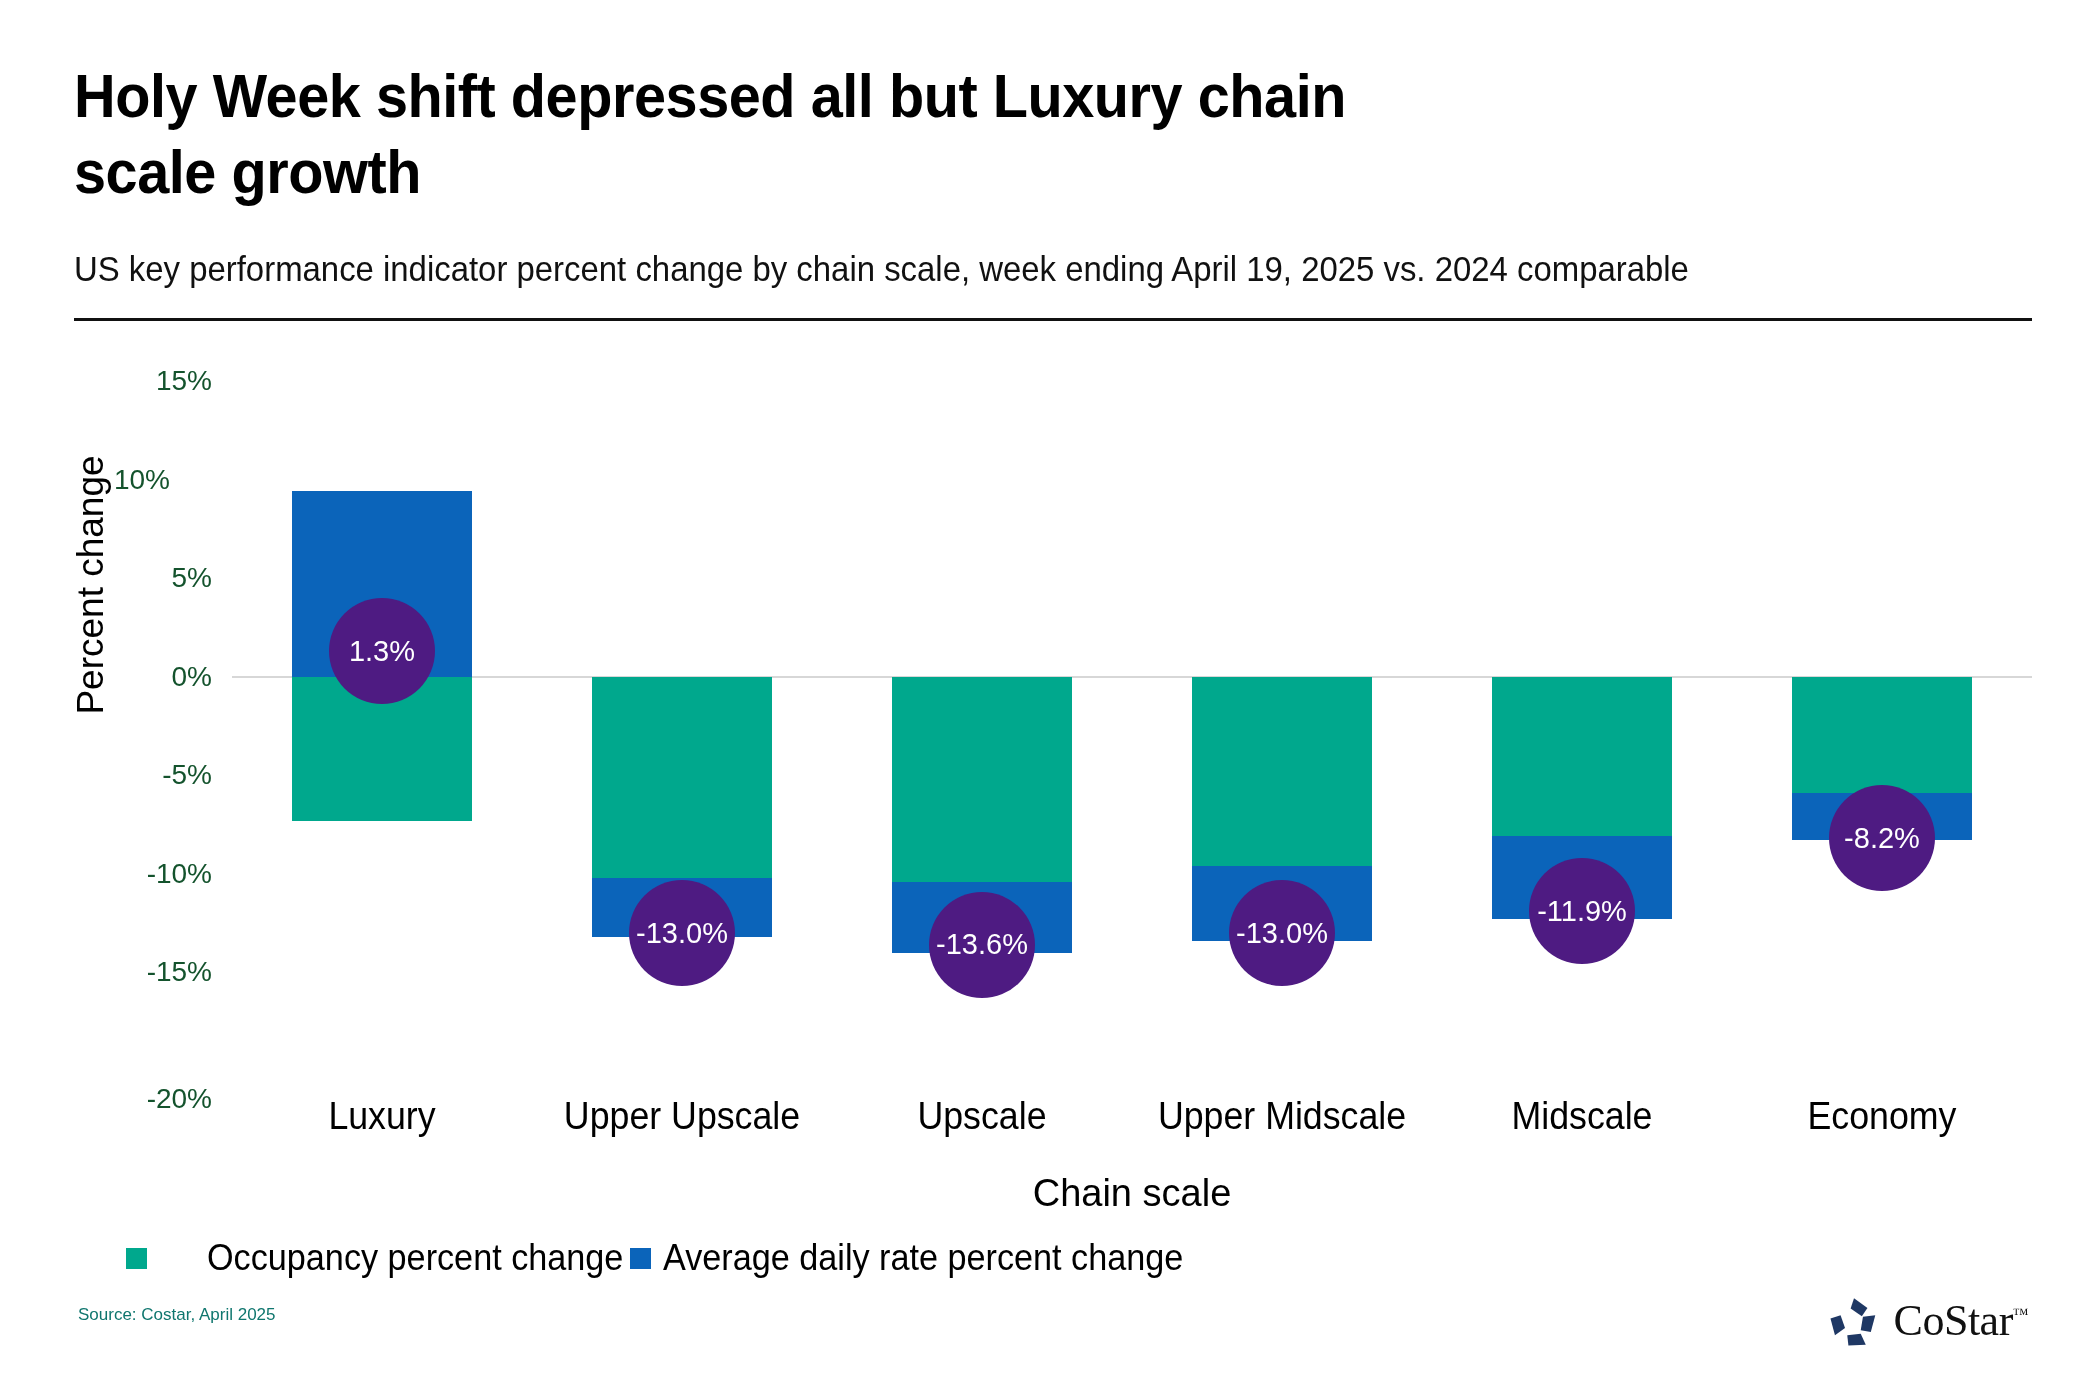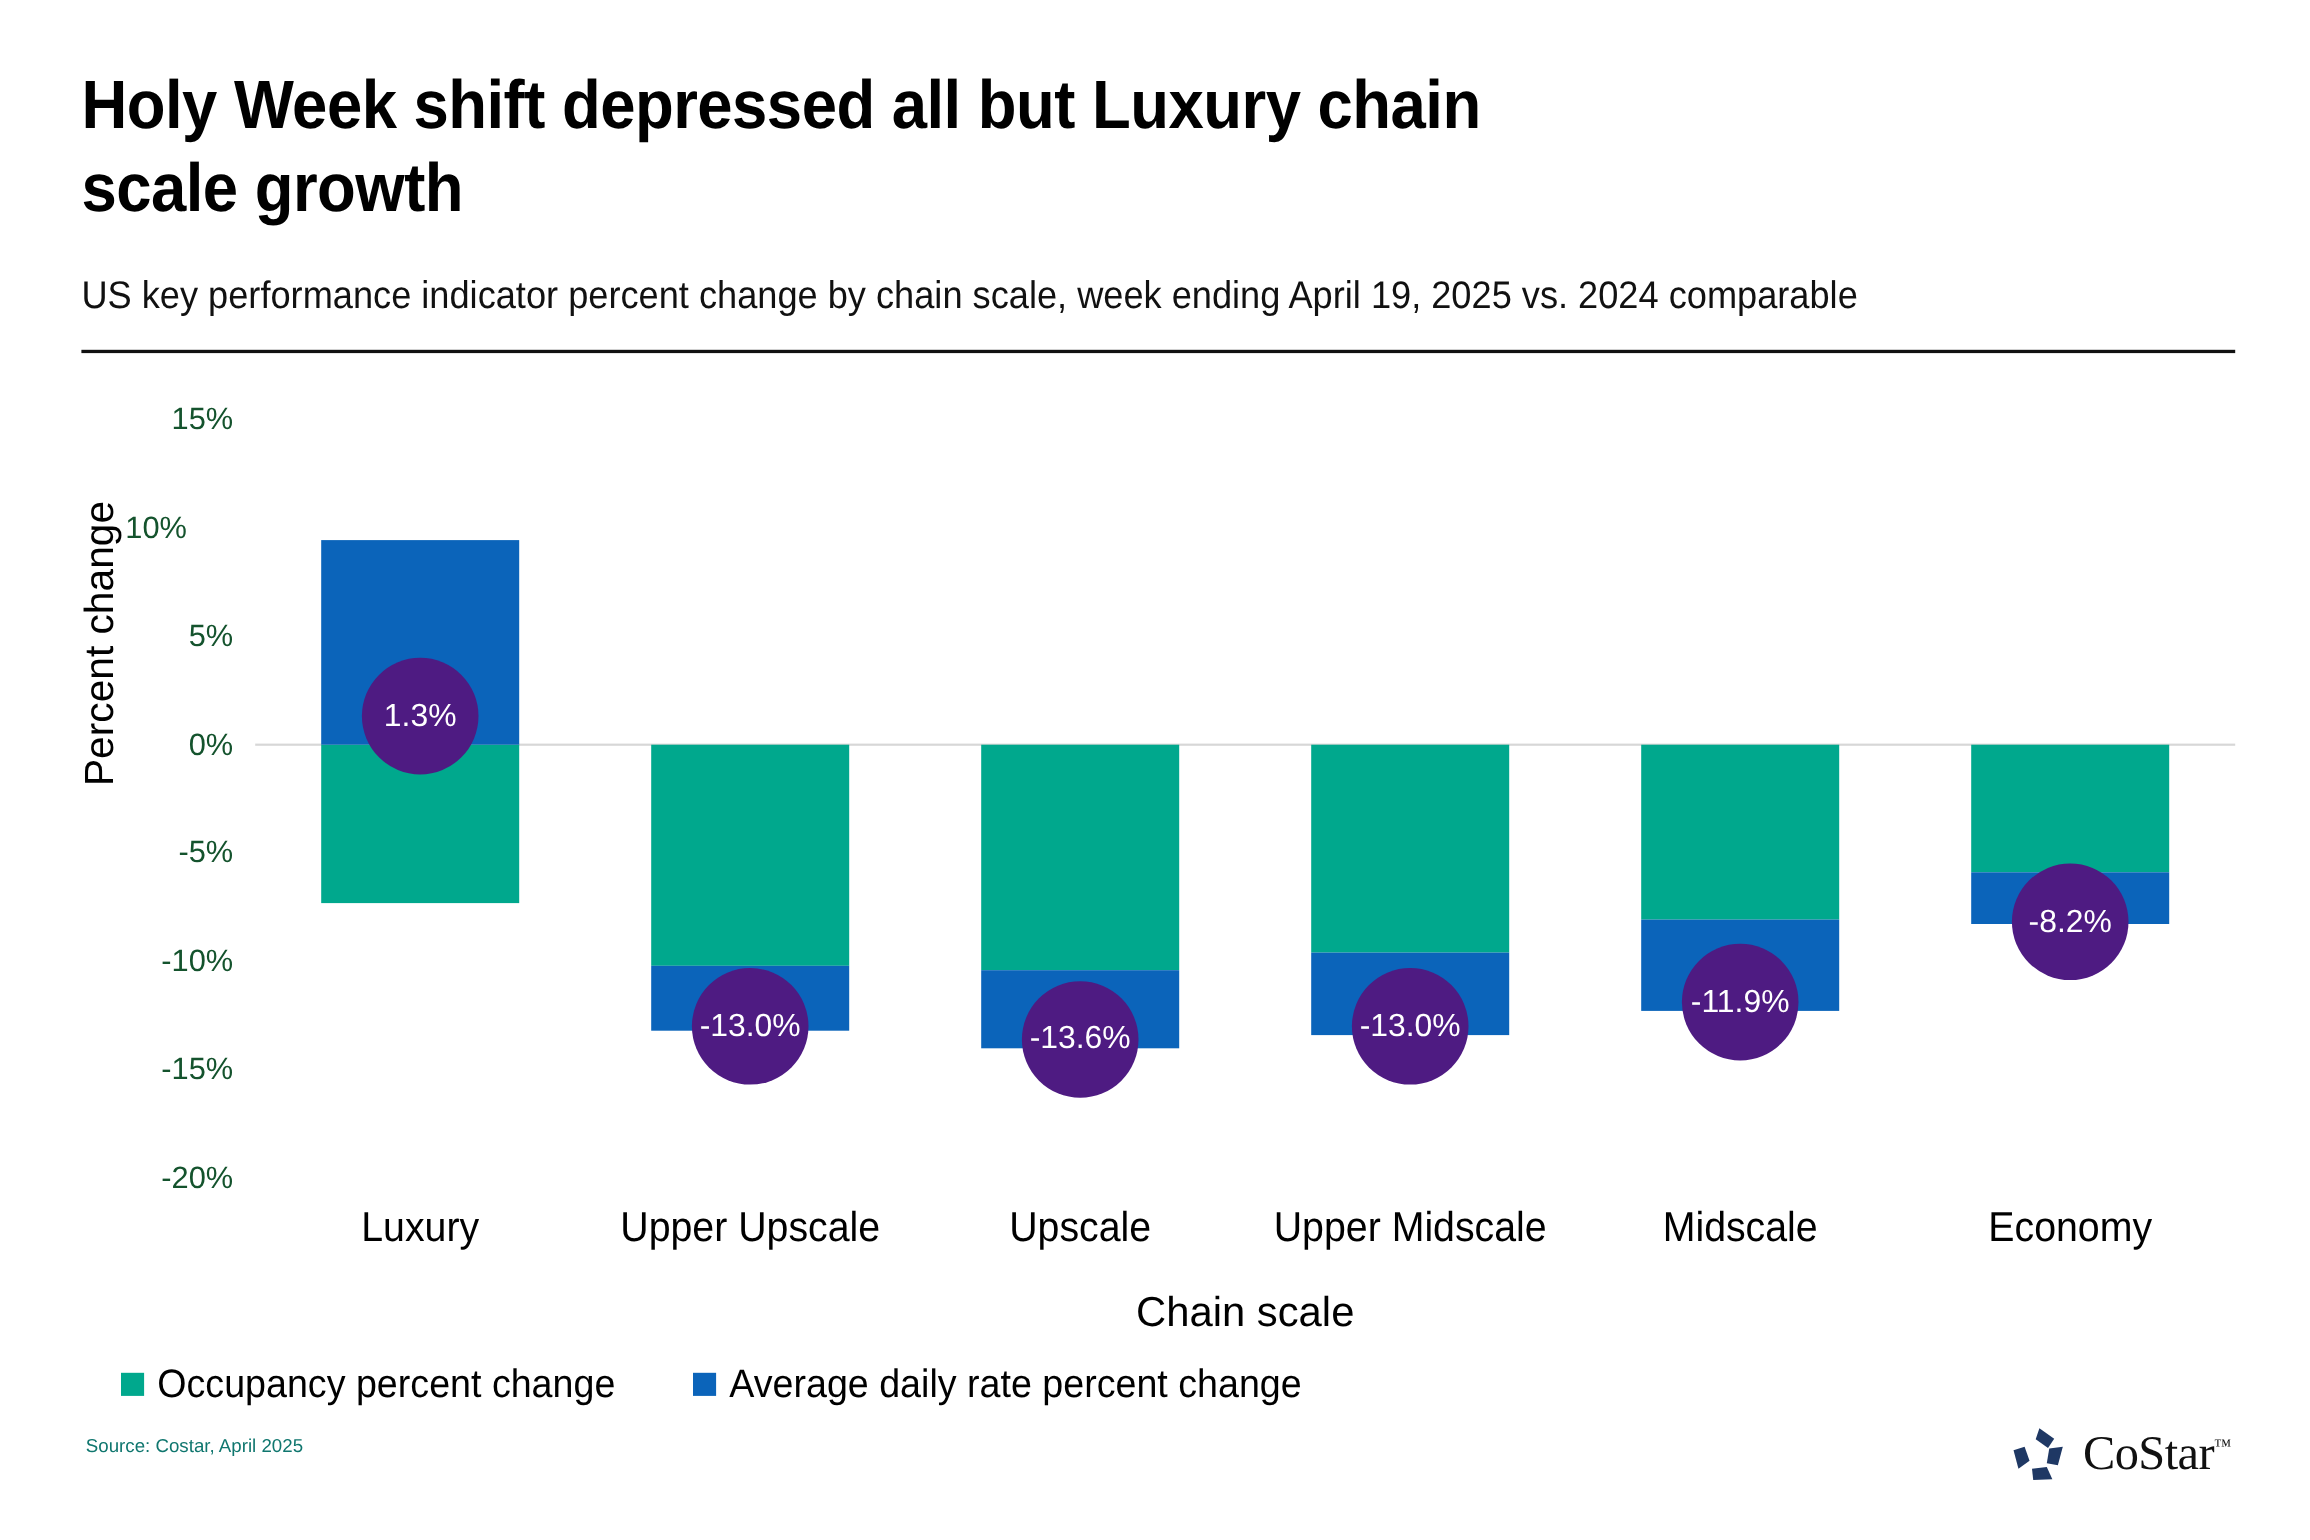--- a/index.html
+++ b/index.html
@@ -208,21 +208,21 @@
   <div id="header-rule"></div>
 
   <div id="ytick-wrap">
       <div class="ytick" style="top: 0px;">15%</div>
       <div class="ytick" style="top: 98.5714px; text-align: center;">10%</div>
       <div class="ytick" style="top: 197.143px;">5%</div>
       <div class="ytick" style="top: 295.714px;">0%</div>
       <div class="ytick" style="top: 394.286px;">-5%</div>
       <div class="ytick" style="top: 492.857px;">-10%</div>
       <div class="ytick" style="top: 591.429px;">-15%</div>
-      <div class="ytick" style="top: 690px;">-20%</div>
+      <div class="ytick" style="top: 718px;">-20%</div>
     </div>
   <div id="yaxis-title">Percent change</div>
 
   <div id="plot">
     <div id="zero-line" style="top: 294.714px;"></div>
   <div class="bar-group" style="left: 60px; width: 180px;">
         <div class="seg seg-occ" style="background: rgb(0, 168, 141); top: 295.714px; height: 143.914px;"></div>
         <div class="seg seg-adr" style="background: rgb(11, 100, 186); top: 110.4px; height: 185.314px;"></div>
       </div>
       <div class="bubble" style="background: rgb(78, 27, 130); width: 106px; height: 106px; left: 97px; top: 217.086px;">1.3%</div>
@@ -249,21 +249,21 @@
       <div class="bar-group" style="left: 1560px; width: 180px;">
         <div class="seg seg-occ" style="background: rgb(0, 168, 141); top: 295.714px; height: 116.314px;"></div>
         <div class="seg seg-adr" style="background: rgb(11, 100, 186); top: 412.029px; height: 47.3143px;"></div>
       </div>
       <div class="bubble" style="background: rgb(78, 27, 130); width: 106px; height: 106px; left: 1597px; top: 404.371px;">-8.2%</div>
     </div>
 
   <div id="xaxis-title">Chain scale</div>
 
   <div id="legend">
-      <div class="legend-item" style="left: 0px;">
+      <div class="legend-item" style="left: 16px; gap: 48px;">
         <span class="legend-swatch-square" style="background: rgb(0, 168, 141);"></span>
         <span class="legend-label">Occupancy percent change</span>
       </div>
       <div class="legend-item" style="left: 520px;">
         <span class="legend-swatch-square" style="background: rgb(11, 100, 186);"></span>
         <span class="legend-label">Average daily rate percent change</span>
       </div>
     </div>
 
   <div id="source">Source: Costar, April 2025</div>

